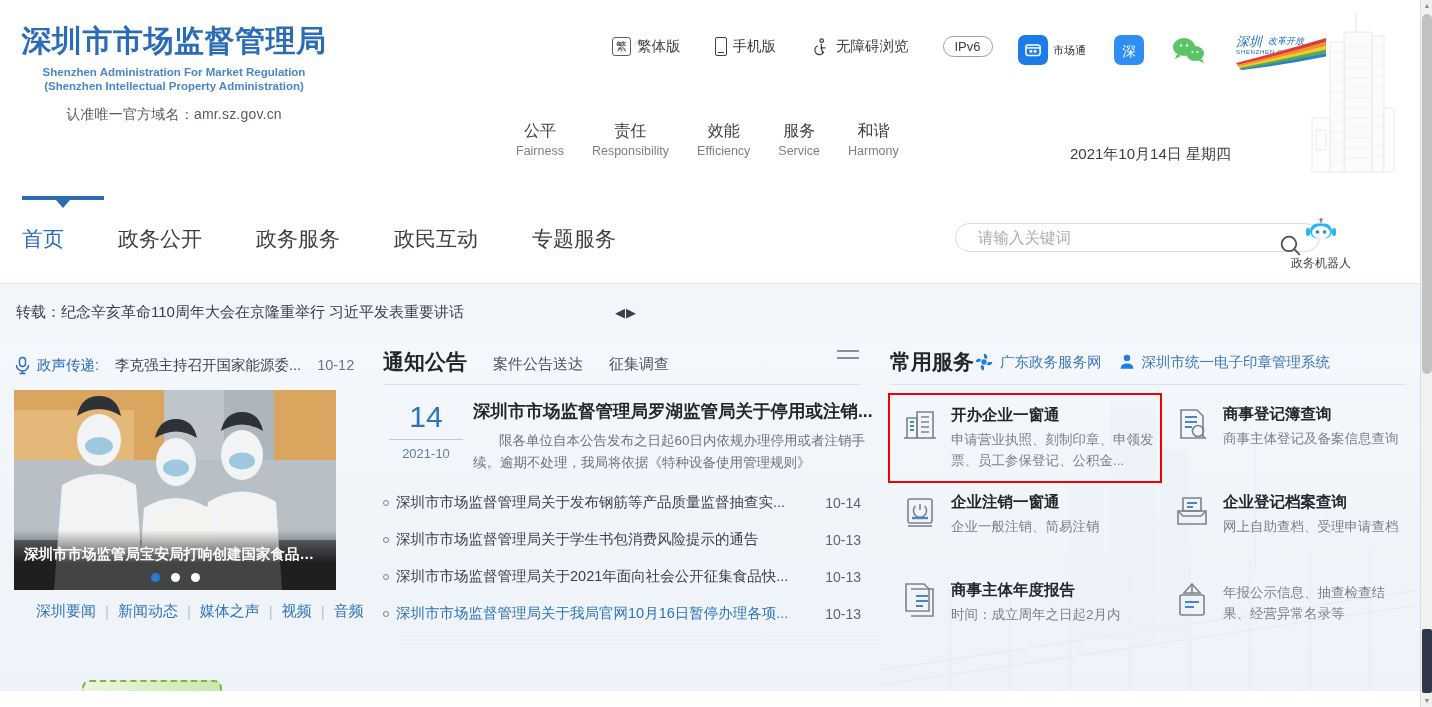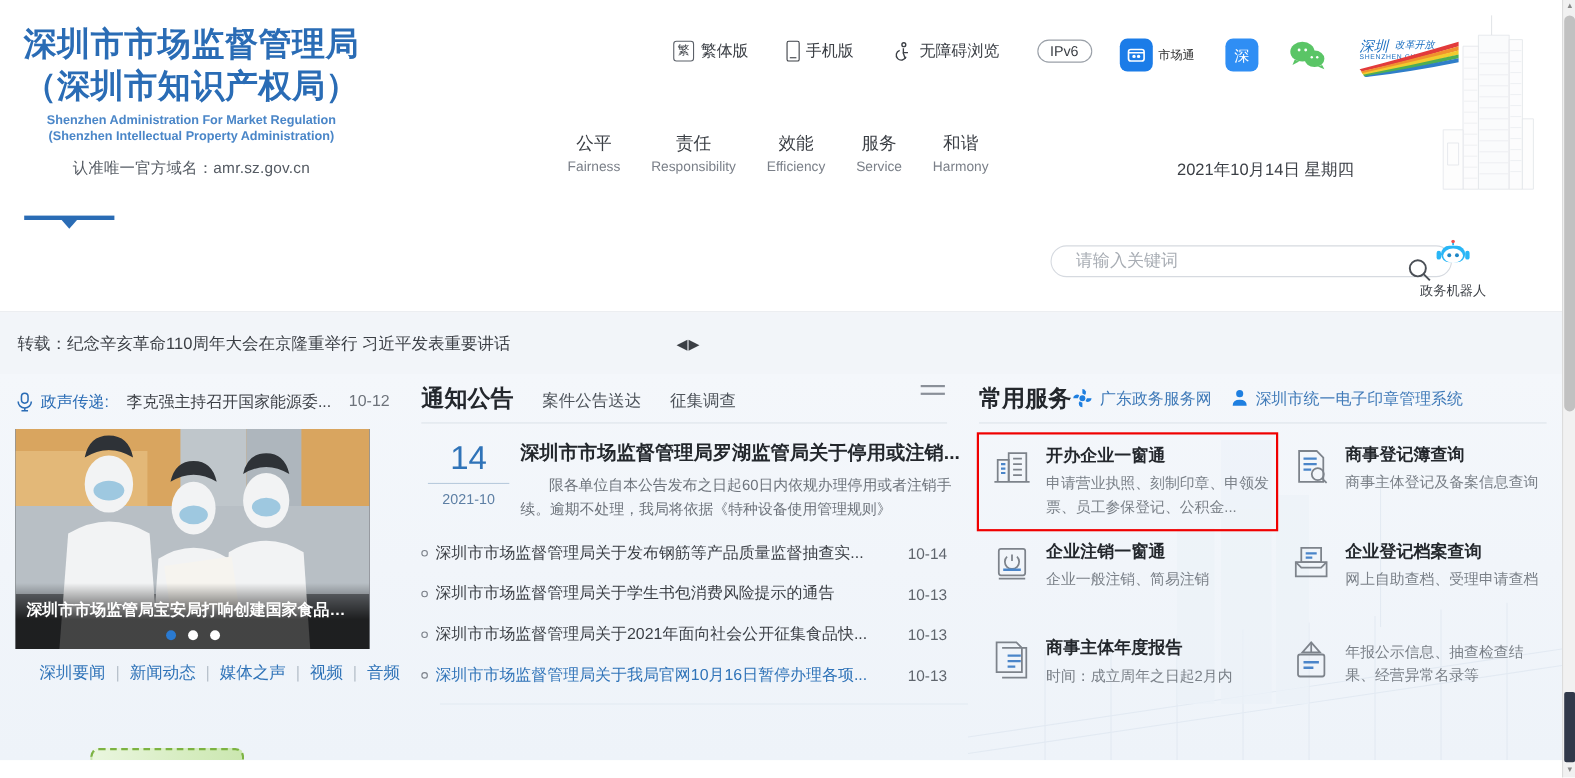--- a/index.html
+++ b/index.html
@@ -384,21 +384,20 @@
       </g>
       <g stroke="#d5d9e0" stroke-width="0.6">
         <path d="M45 48 H71 M45 58 H71 M45 68 H71 M45 78 H71 M45 88 H71 M45 98 H71 M45 108 H71 M45 118 H71 M45 128 H71 M45 138 H71 M45 148 H71 M45 158 H71"></path>
         <path d="M31 52 H43 M31 62 H43 M31 72 H43 M31 82 H43 M31 92 H43 M31 102 H43 M31 112 H43 M31 122 H43 M31 132 H43 M31 142 H43 M31 152 H43 M31 162 H43"></path>
         <path d="M73 46 H83 M73 56 H83 M73 66 H83 M73 76 H83 M73 86 H83 M73 96 H83 M73 106 H83 M73 116 H83 M73 126 H83 M73 136 H83 M73 146 H83 M73 156 H83"></path>
       </g>
     </svg>
 
     <div class="logo-block">
       <div class="logo-cn">深圳市市场监督管理局</div>
-      <div class="logo-cn">（深圳市知识产权局）</div>
       <div class="logo-en">Shenzhen Administration For Market Regulation</div>
       <div class="logo-en" style="margin-top:0">(Shenzhen Intellectual Property Administration)</div>
       <div class="logo-domain">认准唯一官方域名：amr.sz.gov.cn</div>
     </div>
 
     <div class="util-row">
       <div class="util-item">
         <span class="ico-fanti">繁</span>
         <span>繁体版</span>
       </div>
@@ -484,20 +483,27 @@
         <div class="val-cn">和谐</div>
         <div class="val-en">Harmony</div>
       </div>
     </div>
 
     <div class="datestr">2021年10月14日 星期四</div>
   </div>
 
   <div class="nav">
     <div class="nav-accent"></div>
+    <div class="nav-items">
+      <div class="nav-item active">首页</div>
+      <div class="nav-item">政务公开</div>
+      <div class="nav-item">政务服务</div>
+      <div class="nav-item">政民互动</div>
+      <div class="nav-item">专题服务</div>
+    </div>
   </div>
 
   <div class="searchbox">
     <input type="text" placeholder="请输入关键词" style="">
     <svg class="search-ico" viewBox="0 0 24 24" fill="none" stroke="#4a4f56" stroke-width="1.7">
       <circle cx="10.5" cy="10.5" r="7"></circle>
       <path d="M15.8 15.8 L21 21"></path>
     </svg>
   </div>
 

